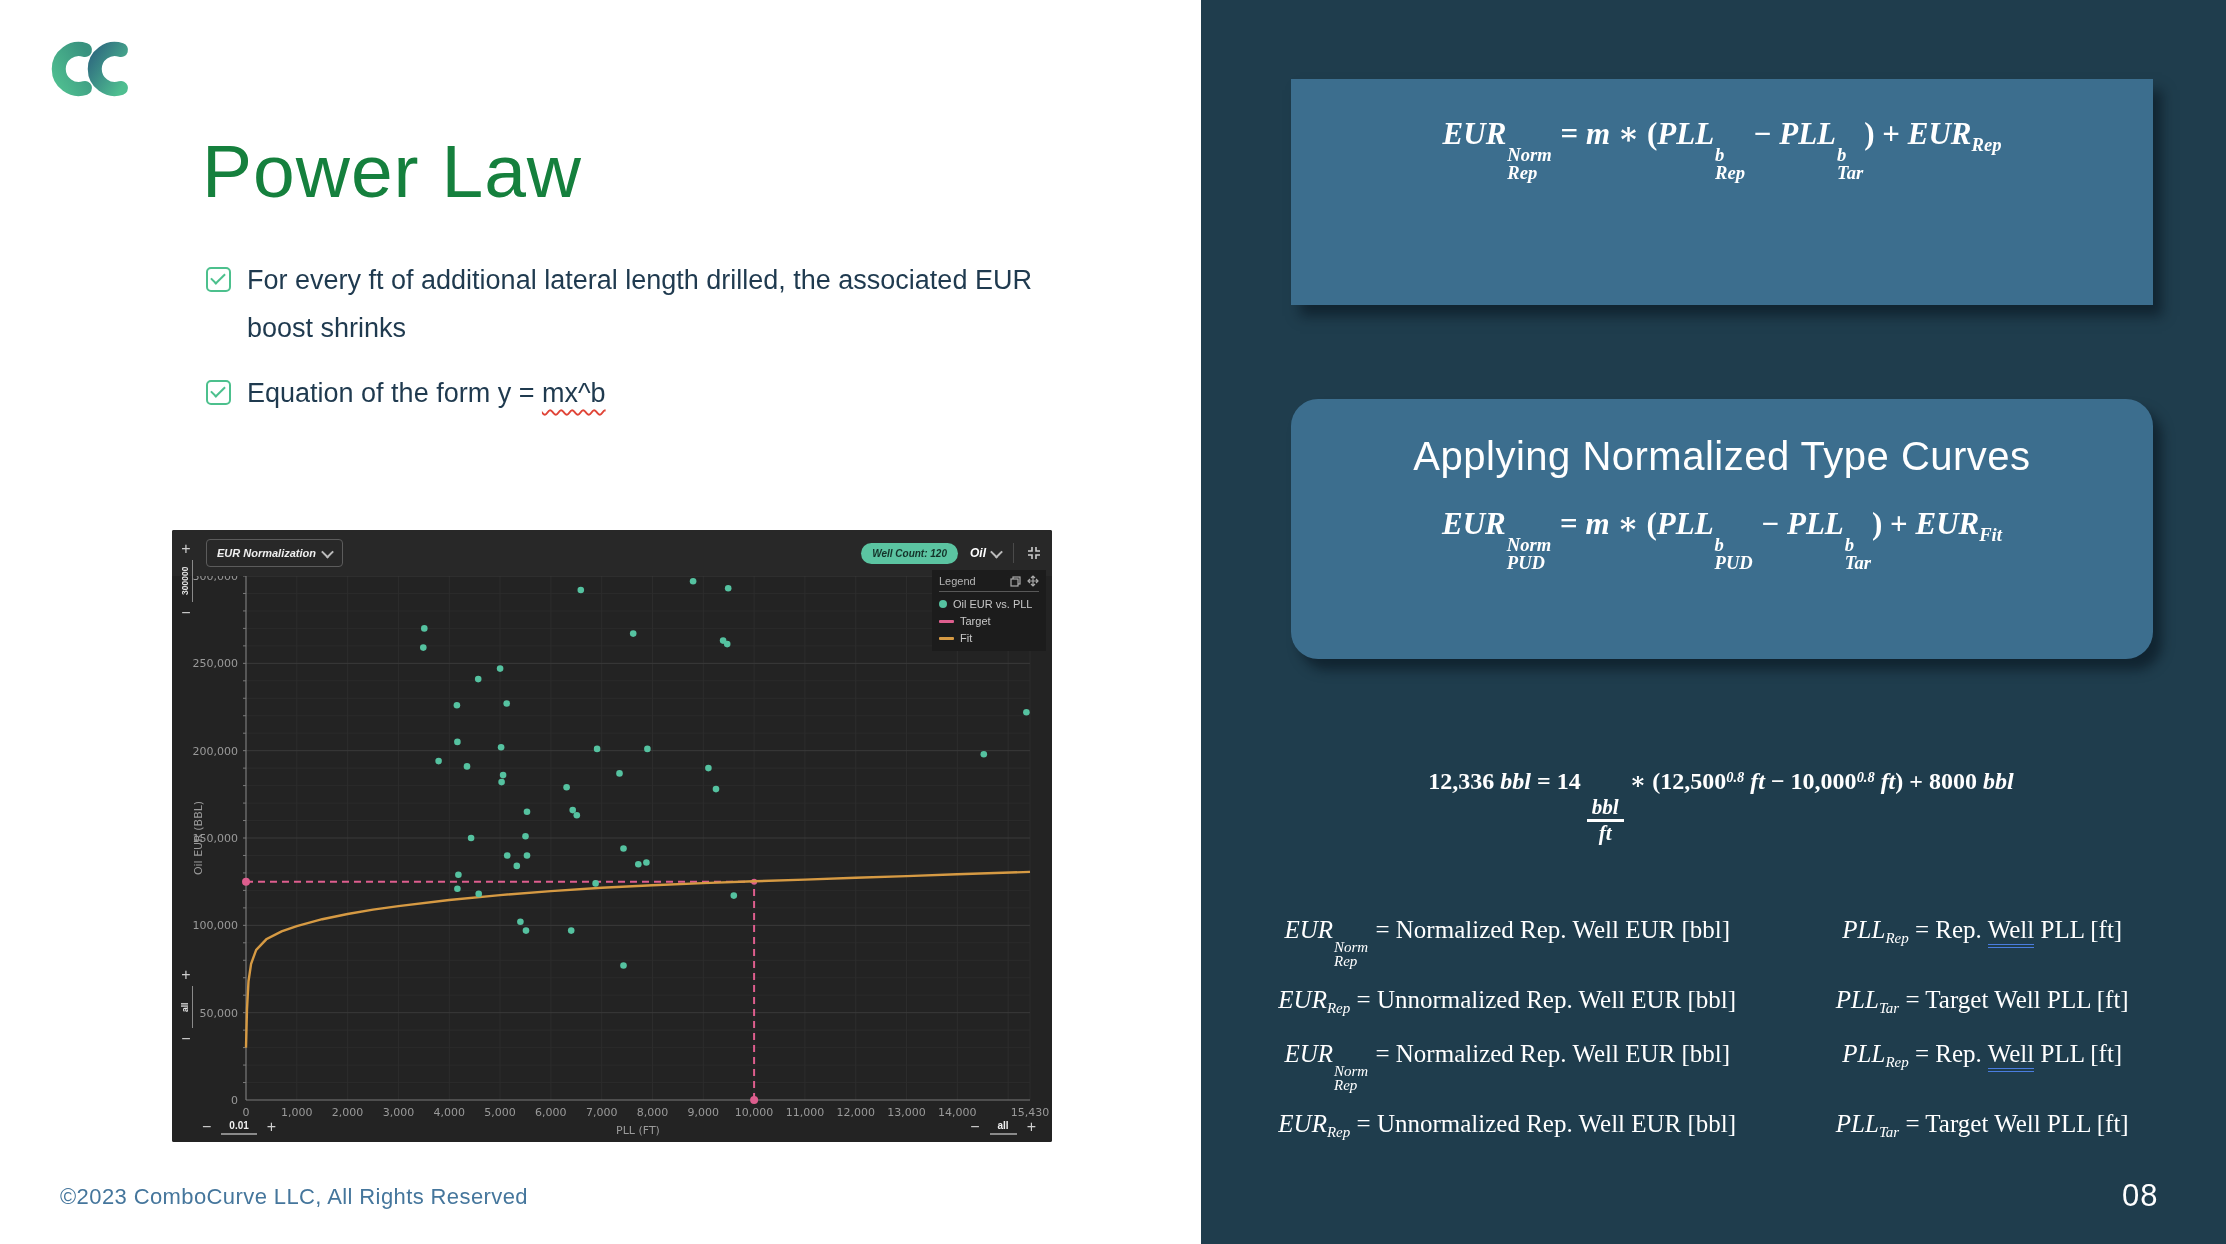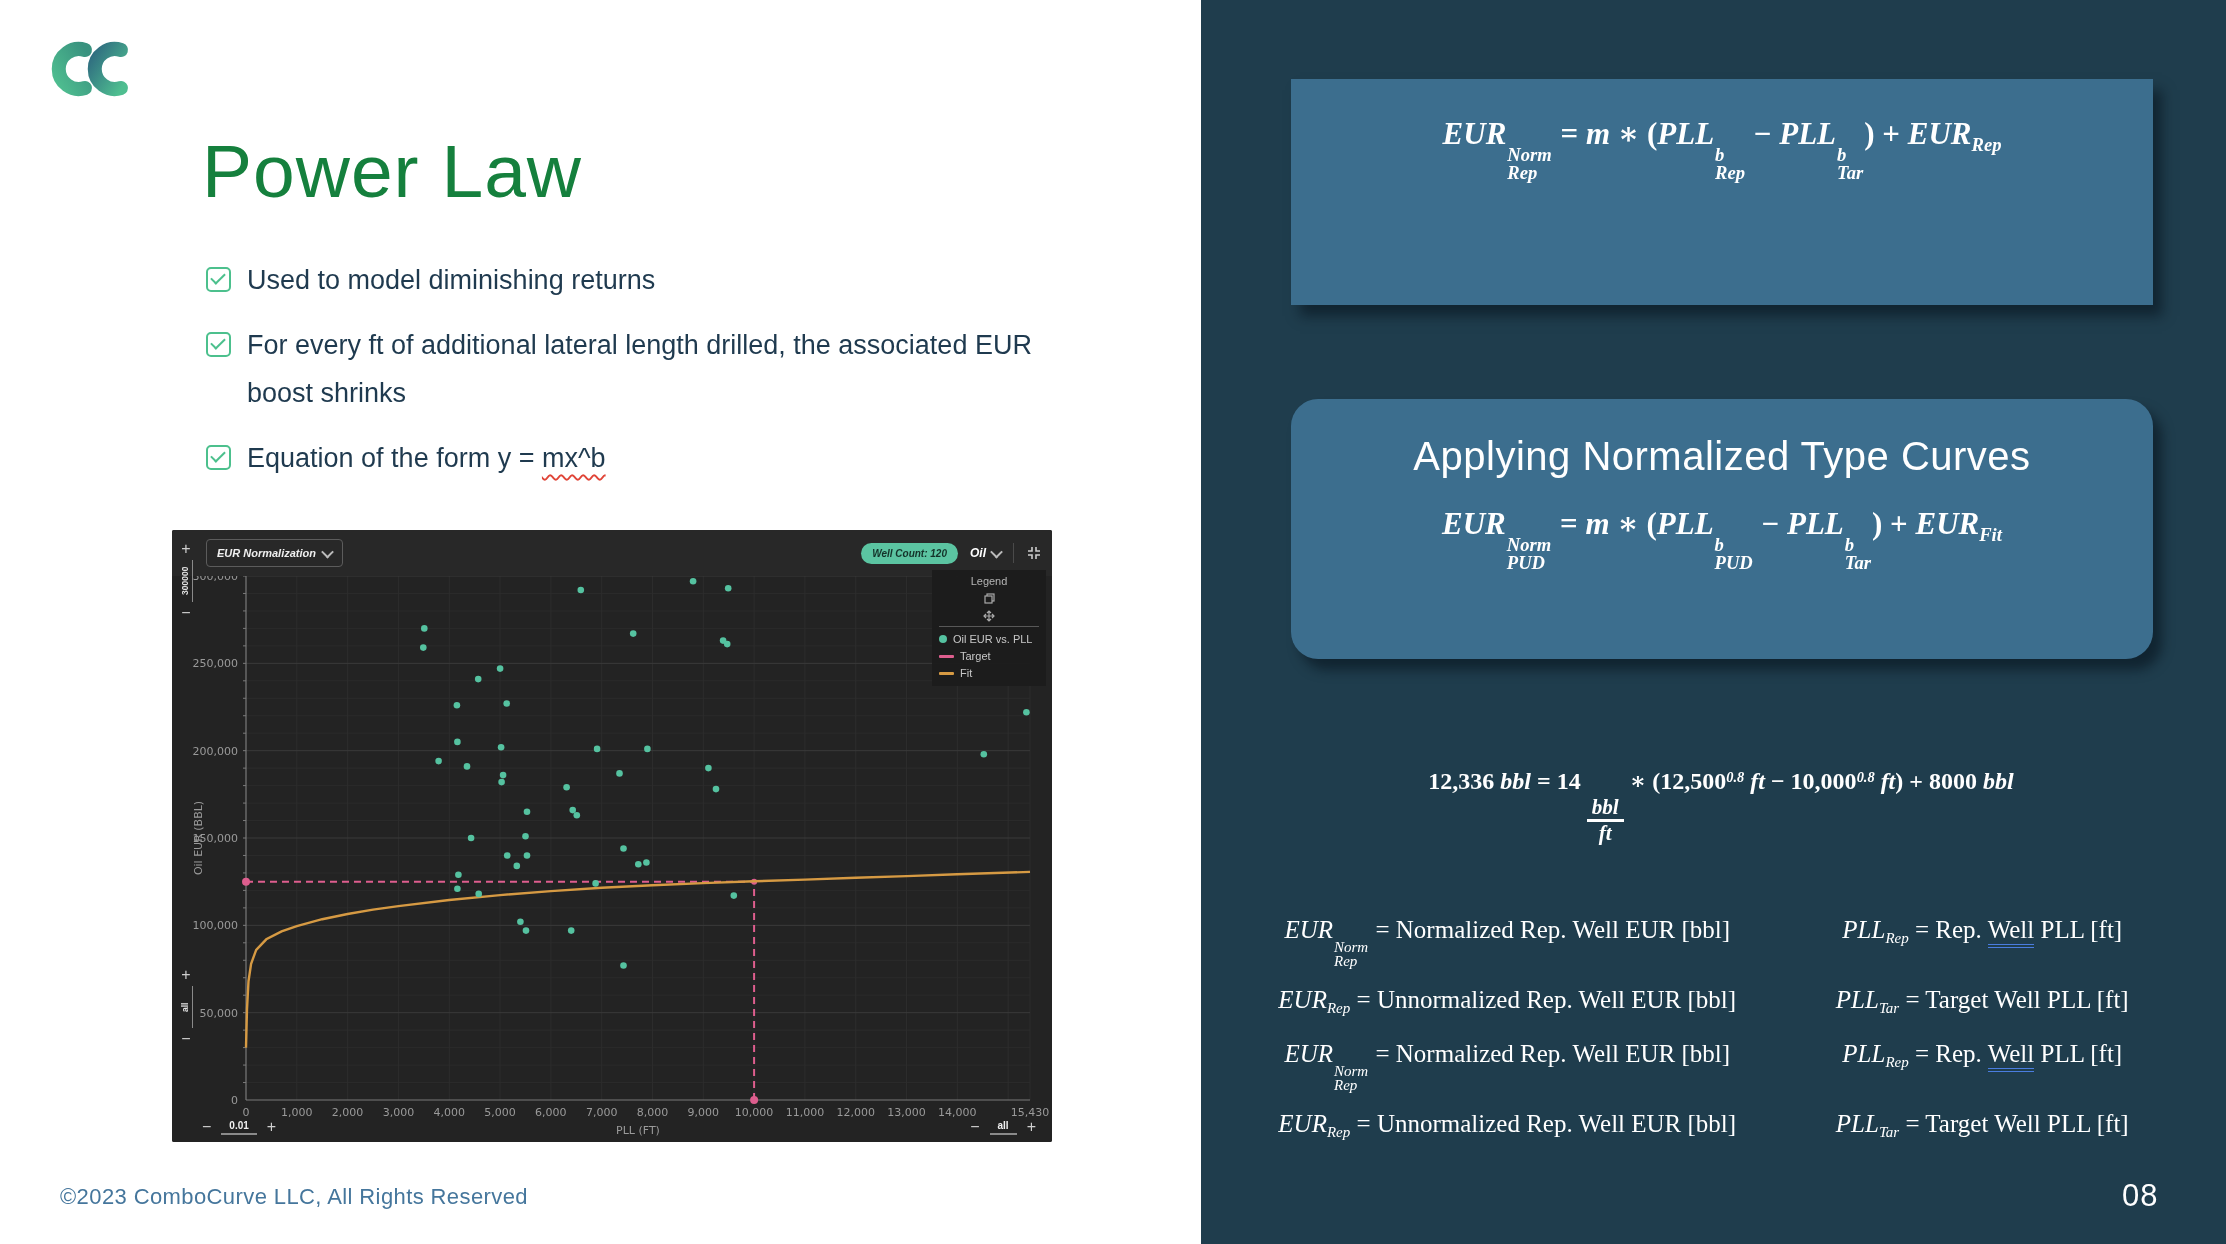--- a/index.html
+++ b/index.html
@@ -63,21 +63,21 @@
   .hdr-right{margin-left:auto;display:flex;align-items:center;gap:12px;margin-right:10px;}
   .pill{background:#5BC4A1;color:#143229;border-radius:12px;font-size:10px;font-weight:bold;
         padding:5px 11px;}
   .phase{color:#fff;font-size:12px;font-weight:bold;display:flex;align-items:center;gap:6px;}
   .vdiv{width:1px;height:20px;background:#4a4a4a;}
   .fs-icon{width:16px;height:16px;}
   .plot-svg{position:absolute;left:0;top:46px;}
   .legend{position:absolute;right:6px;top:40px;width:100px;background:rgba(28,28,28,0.96);
           color:#c8c8c8;font-size:11px;padding:5px 7px 7px 7px;}
   .legend-hd{display:flex;align-items:center;gap:6px;border-bottom:1px solid #585858;
-             padding-bottom:4px;margin-bottom:6px;color:#b5b5b5;flex-direction:column;}
+             padding-bottom:4px;margin-bottom:6px;color:#b5b5b5;}
   .legend-hd .ttl{flex:1;}
   .legend-item{display:flex;align-items:center;gap:6px;margin-top:5px;white-space:nowrap;}
   .lm-dot{width:8px;height:8px;border-radius:50%;}
   .lm-line{width:15px;height:3px;border-radius:1px;}
   .zoom-col{position:absolute;color:#cfcfcf;text-align:center;width:20px;}
   .zoom-col .pm{font-size:16px;line-height:14px;}
   .zoom-col .track{display:flex;align-items:center;justify-content:center;margin:4px 0;}
   .zoom-col .vlab{writing-mode:vertical-rl;transform:rotate(180deg);font-size:8.5px;font-weight:bold;
                   color:#e2e2e2;border-left:1px solid #8a8a8a;padding-left:2px;height:42px;}
   .zoom-h{position:absolute;display:flex;align-items:center;gap:10px;color:#cfcfcf;}
@@ -103,26 +103,20 @@
         </linearGradient>
       </defs>
       <path d="M 41,14 A 20,20 0 1 0 41,52" fill="none" stroke="url(#lg1)" stroke-width="14" stroke-linecap="round"></path>
       <path d="M 77,14 A 20,20 0 1 0 77,52" fill="none" stroke="url(#lg2)" stroke-width="14" stroke-linecap="round"></path>
     </svg>
   </div>
 
   <div class="page-title">Power Law</div>
 
   <ul class="bullets" id="bullet-list">
-      <li class="bullet">
-        <span class="checkbox">
-          <span class="tick"></span>
-        </span>
-        <span class="btext"><span class="pln">Used to model diminishing returns</span></span>
-      </li>
       <li class="bullet">
         <span class="checkbox">
           <span class="tick"></span>
         </span>
         <span class="btext"><span class="pln">For every ft of additional lateral length drilled, the associated EUR boost shrinks</span></span>
       </li>
       <li class="bullet">
         <span class="checkbox">
           <span class="tick"></span>
         </span>

